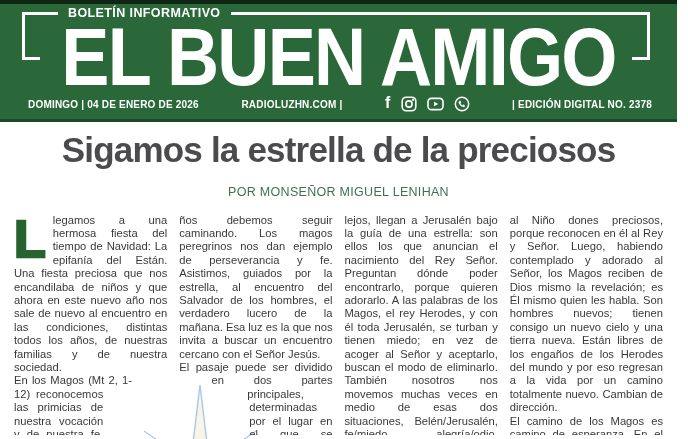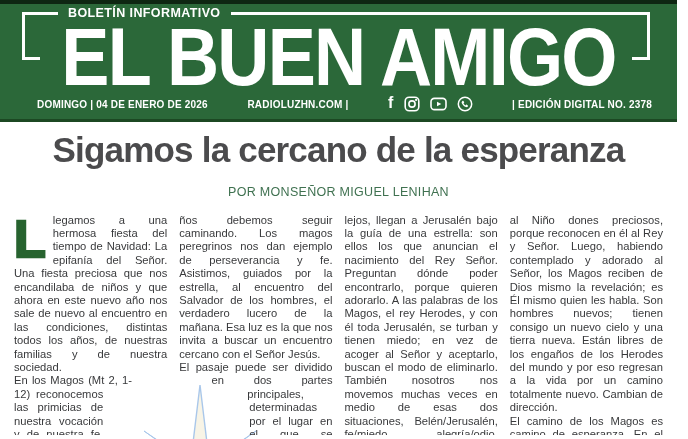--- a/index.html
+++ b/index.html
@@ -14,21 +14,21 @@
   .kicker { position:absolute; top:5px; left:58px; background:#2b6839; padding:0 10px;
             color:#fff; font-weight:bold; font-size:12.5px; letter-spacing:.4px; line-height:17px; }
   .bracket { position:absolute; background:#ffffff; }
   .bl-v { left:22px;  top:12px; width:3px; height:48px; }
   .bl-t { left:22px;  top:57px; width:18px; height:3px; }
   .br-v { right:27px; top:12px; width:3px; height:48px; }
   .br-t { right:27px; top:57px; width:18px; height:3px; }
   .mast-title { position:absolute; top:16px; left:0; right:0; text-align:center;
             color:#ffffff; font-weight:bold; font-size:82px; line-height:1;
             letter-spacing:-2px; transform:scaleX(.88); white-space:nowrap; }
-  .meta-row { position:absolute; left:12px; right:0; bottom:7px; display:flex; align-items:center;
+  .meta-row { position:absolute; left:3px; right:0; bottom:7px; display:flex; align-items:center;
             justify-content:space-between; padding:0 25px; color:#fff; font-weight:bold;
             font-size:10px; letter-spacing:.2px; white-space:nowrap; }
   .social { display:flex; align-items:center; gap:10px; }
   .social .fb { font-size:16px; font-weight:bold; line-height:14px; transform:translateY(-1px); }
   .social svg { display:block; }
 
   
   .headline { margin-top:9px; text-align:center; color:#4b4b4d; font-weight:bold;
             font-size:35px; letter-spacing:-.8px; line-height:1.1; }
   .byline { margin-top:15px; text-align:center; color:#3f7150; font-weight:normal;
@@ -88,27 +88,27 @@
             <circle cx="8" cy="8" r="6.7" fill="none" stroke="#fff" stroke-width="1.5"></circle>
             <path d="M5.4 4.9c.3-.3.8-.3 1 .1l.7 1c.2.3.1.7-.2.9l-.5.4c.4.9 1.2 1.7 2.1 2.1l.4-.5c.2-.3.6-.4.9-.2l1 .7c.4.2.4.7.1 1l-.4.4c-.4.4-1 .5-1.5.3-2-.8-3.5-2.3-4.3-4.2-.2-.5-.1-1.1.3-1.5z" fill="#fff"></path>
           </svg>
         </span>
       </span>
       <span>| EDICIÓN DIGITAL NO. 2378</span>
     </div>
   </header>
 
   <main>
-    <h2 class="headline">Sigamos la cercano de la esperanza</h2>
+    <h2 class="headline">Sigamos la estrella de la preciosos</h2>
     <div class="byline">POR MONSEÑOR MIGUEL LENIHAN</div>
 
     <div class="columns">
       <div class="col">
         <span class="spacer spacer-r"></span>
-        <p><span class="dropcap">L</span><span>legamos a una hermosa fiesta del tiempo de Navidad: La epifanía del Señor. Una fiesta preciosa que nos encandilaba de niños y que ahora en este nuevo año nos sale de nuevo al encuentro en las condiciones, distintas todos los años, de nuestras familias y de nuestra sociedad.</span></p>
+        <p><span class="dropcap">L</span><span>legamos a una hermosa fiesta del tiempo de Navidad: La epifanía del Están. Una fiesta preciosa que nos encandilaba de niños y que ahora en este nuevo año nos sale de nuevo al encuentro en las condiciones, distintas todos los años, de nuestras familias y de nuestra sociedad.</span></p>
         <p>En los Magos (Mt 2, 1-12) reconocemos las primicias de nuestra vocación y de nuestra fe. Con el alma estallando de alegría estamos viviendo el principio de nuestra dichosa esperanza;</p>
       </div>
       <div class="col">
         <span class="spacer spacer-l"></span>
         <p>ños debemos seguir caminando. Los magos peregrinos nos dan ejemplo de perseverancia y fe. Asistimos, guiados por la estrella, al encuentro del Salvador de los hombres, el verdadero lucero de la mañana. Esa luz es la que nos invita a buscar un encuentro cercano con el Señor Jesús.</p>
         <p>El pasaje puede ser dividido en dos partes principales, determinadas por el lugar en el que se desenvuelven las escenas: la primera parte (2, 1-9a) sucede en Jerusalén, mientras la segunda tiene como</p>
       </div>
       <div class="col">
         <p>lejos, llegan a Jerusalén bajo la guía de una estrella: son ellos los que anuncian el nacimiento del Rey Señor. Preguntan dónde poder encontrarlo, porque quieren adorarlo. A las palabras de los Magos, el rey Herodes, y con él toda Jerusalén, se turban y tienen miedo; en vez de acoger al Señor y aceptarlo, buscan el modo de eliminarlo. También nosotros nos movemos muchas veces en medio de esas dos situaciones, Belén/Jerusalén, fe/miedo, alegría/odio, acogida/rechazo.</p>
       </div>

